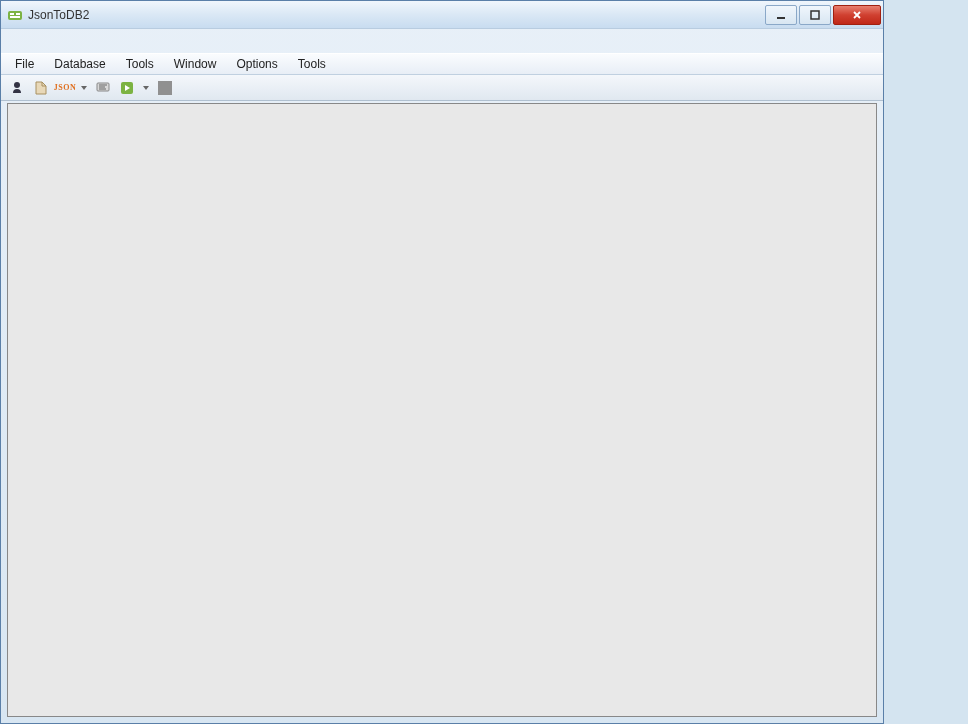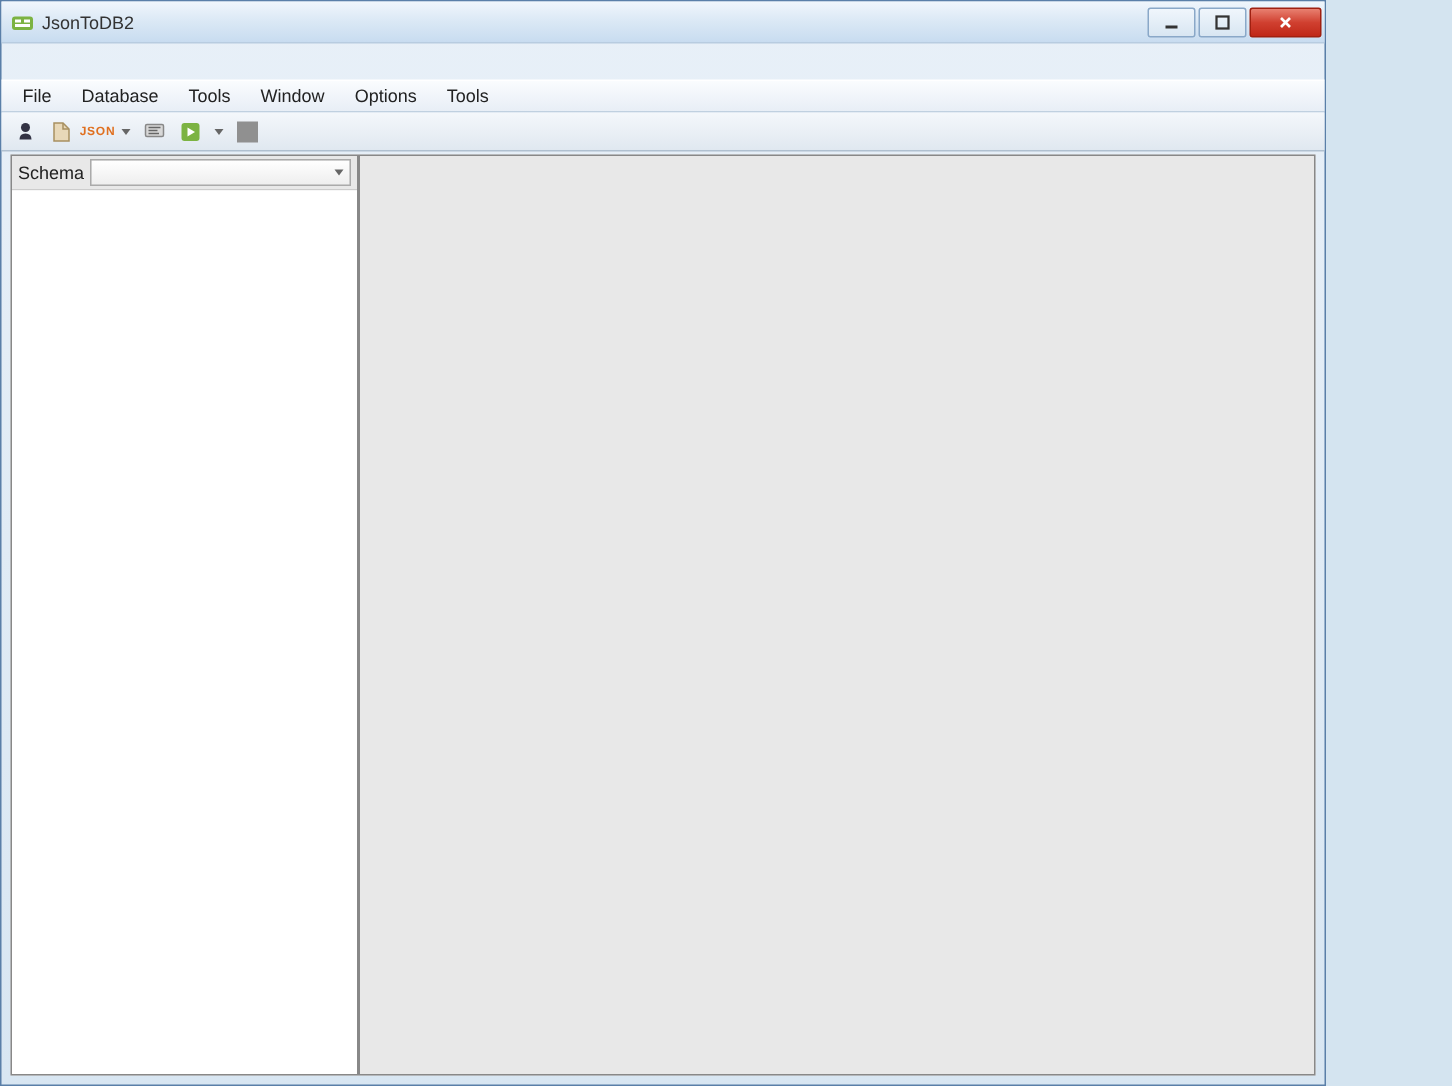--- a/index.html
+++ b/index.html
@@ -104,20 +104,21 @@
       display: flex;
       align-items: center;
       justify-content: center;
       cursor: pointer;
     }
     .json-label {
       font-size: 8px;
       font-weight: bold;
       color: #e07020;
       letter-spacing: 0.5px;
+      font-family: Liberation Serif, serif;
     }
     .tool-square {
       width: 14px;
       height: 14px;
       background: #909090;
     }
     .content {
       flex: 1;
       display: flex;
       border: 1px solid #888;
@@ -247,26 +248,16 @@
     </div>
     <div class="tool-drop">
       <span class="chev-down"></span>
     </div>
     <div class="tool-btn">
       <div class="tool-square"></div>
     </div>
   </div>
 
   <div class="content">
-    <div class="sidebar">
-      <div class="schema-row">
-        <span class="schema-label">Schema</span>
-        <div class="schema-select">
-          <span></span>
-          <span class="chev-down"></span>
-        </div>
-      </div>
-      <div class="tree-area"></div>
-    </div>
     <div class="main-area"></div>
   </div>
 
 </div>
 
 </body></html>

